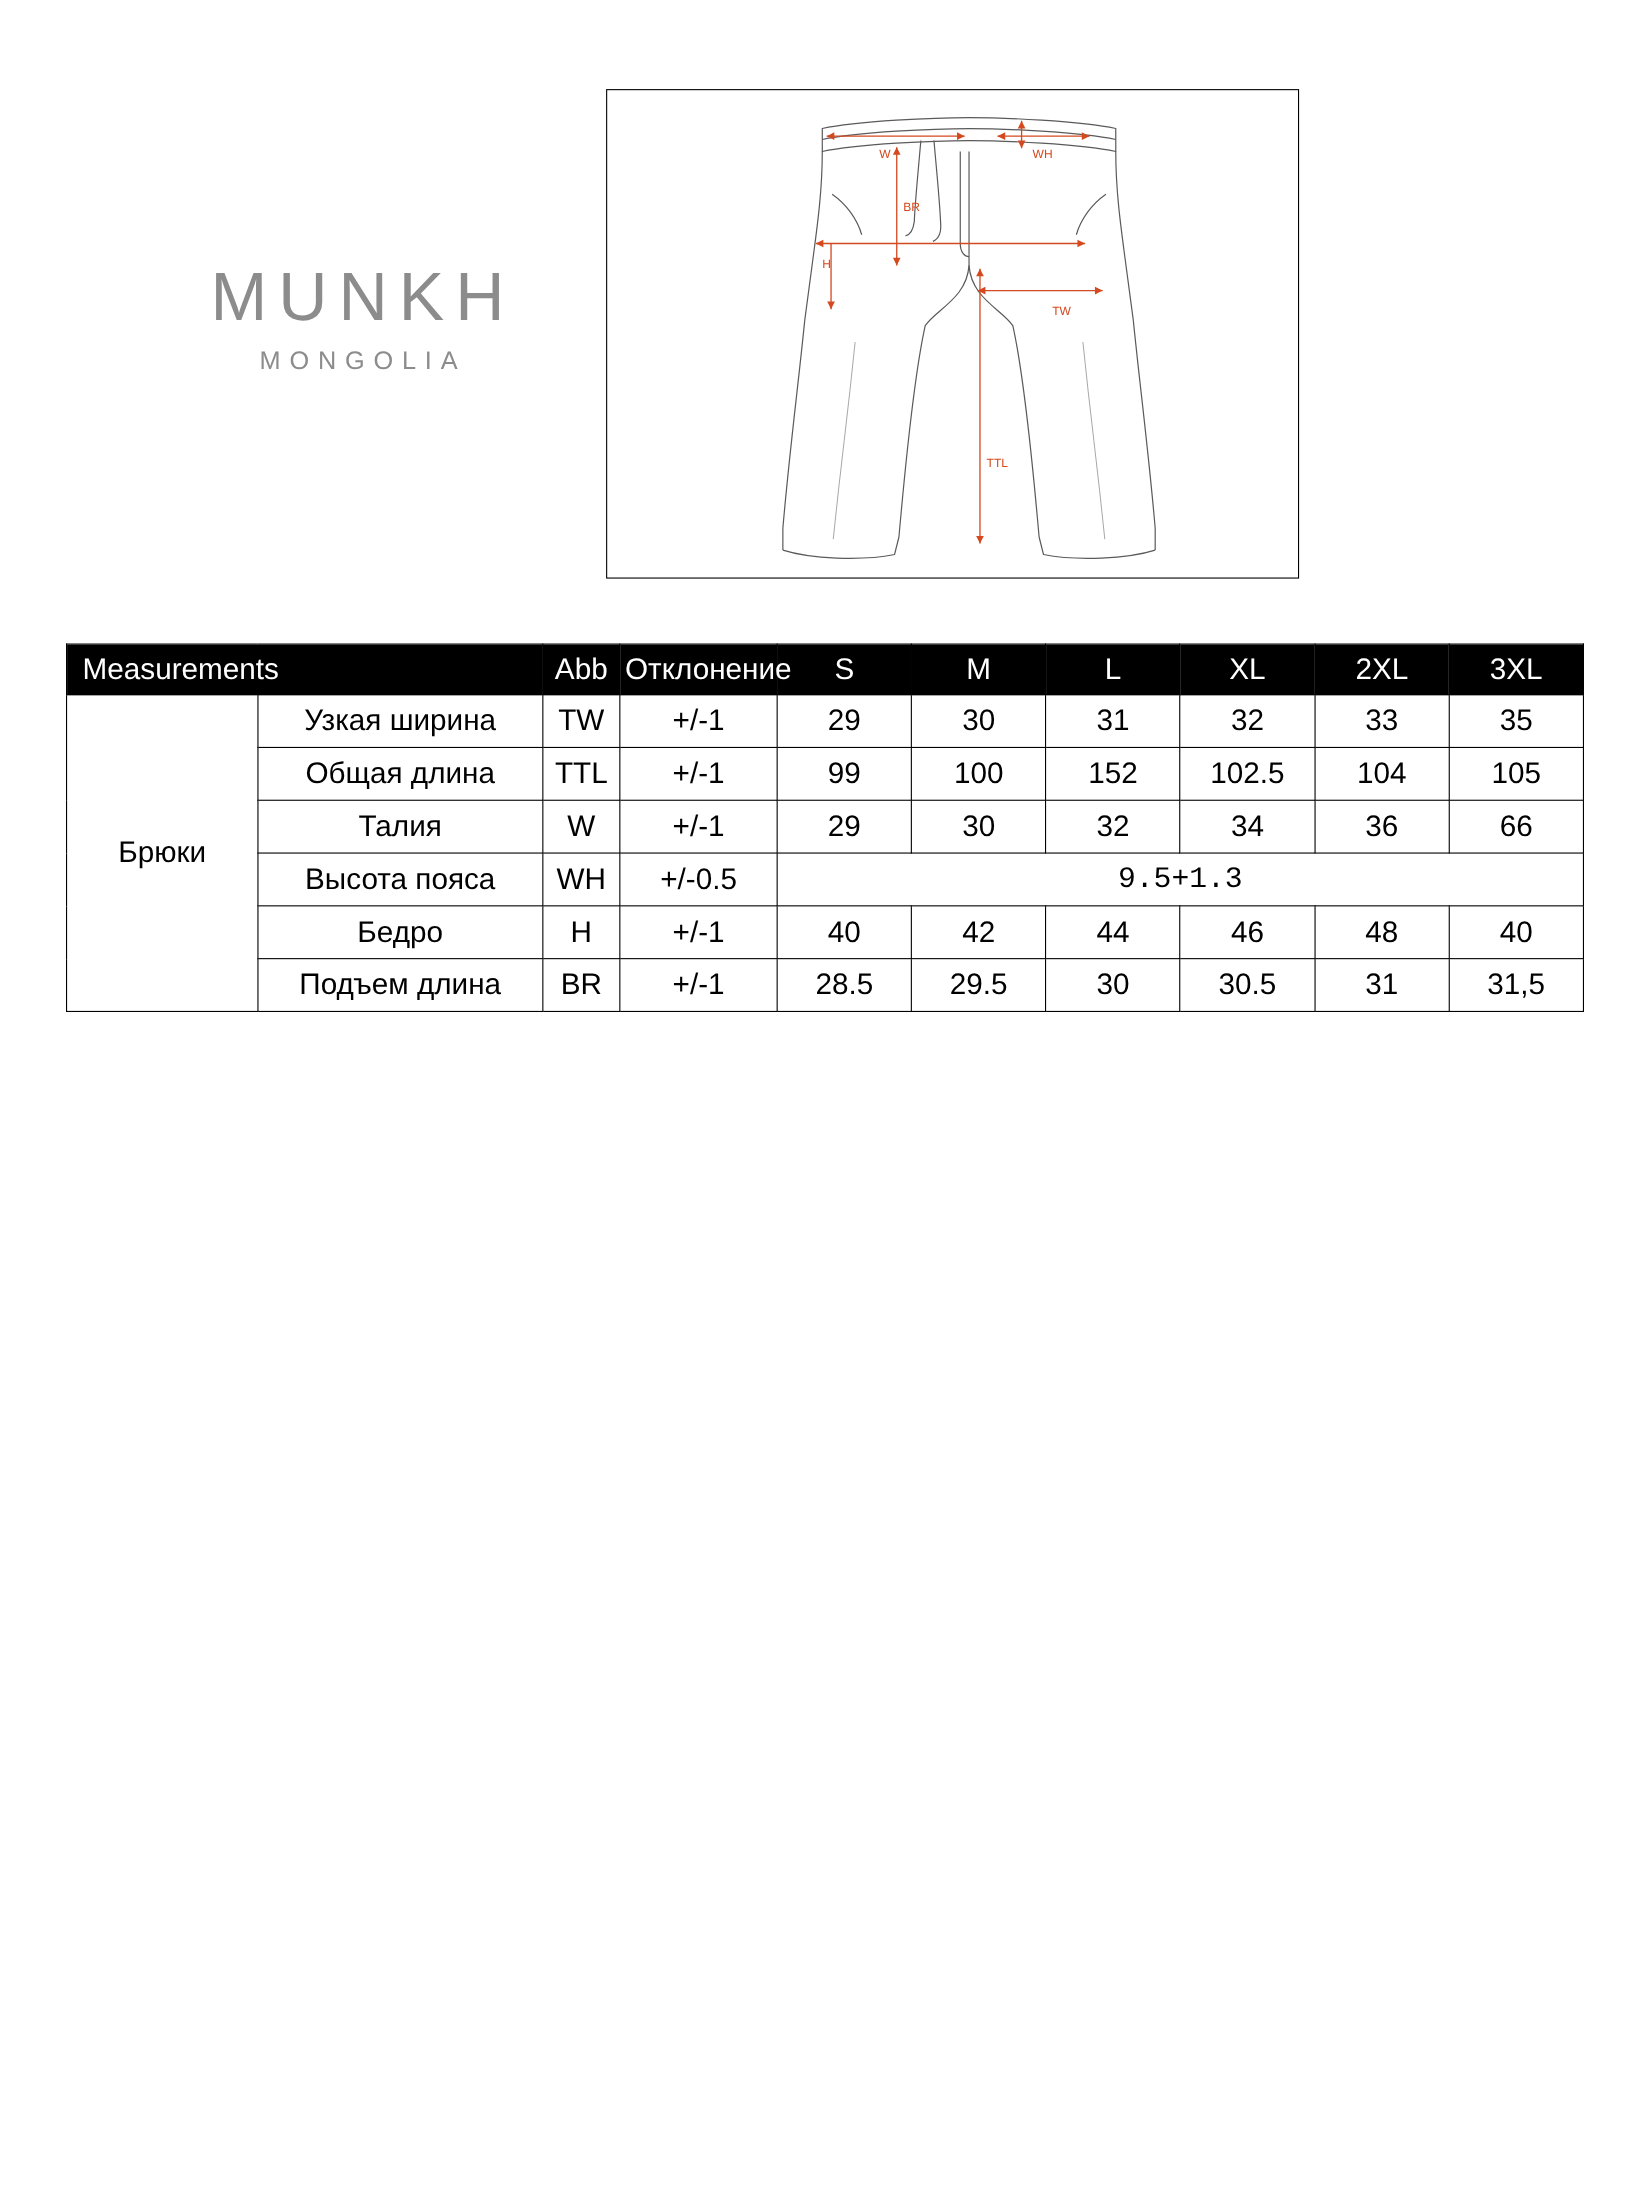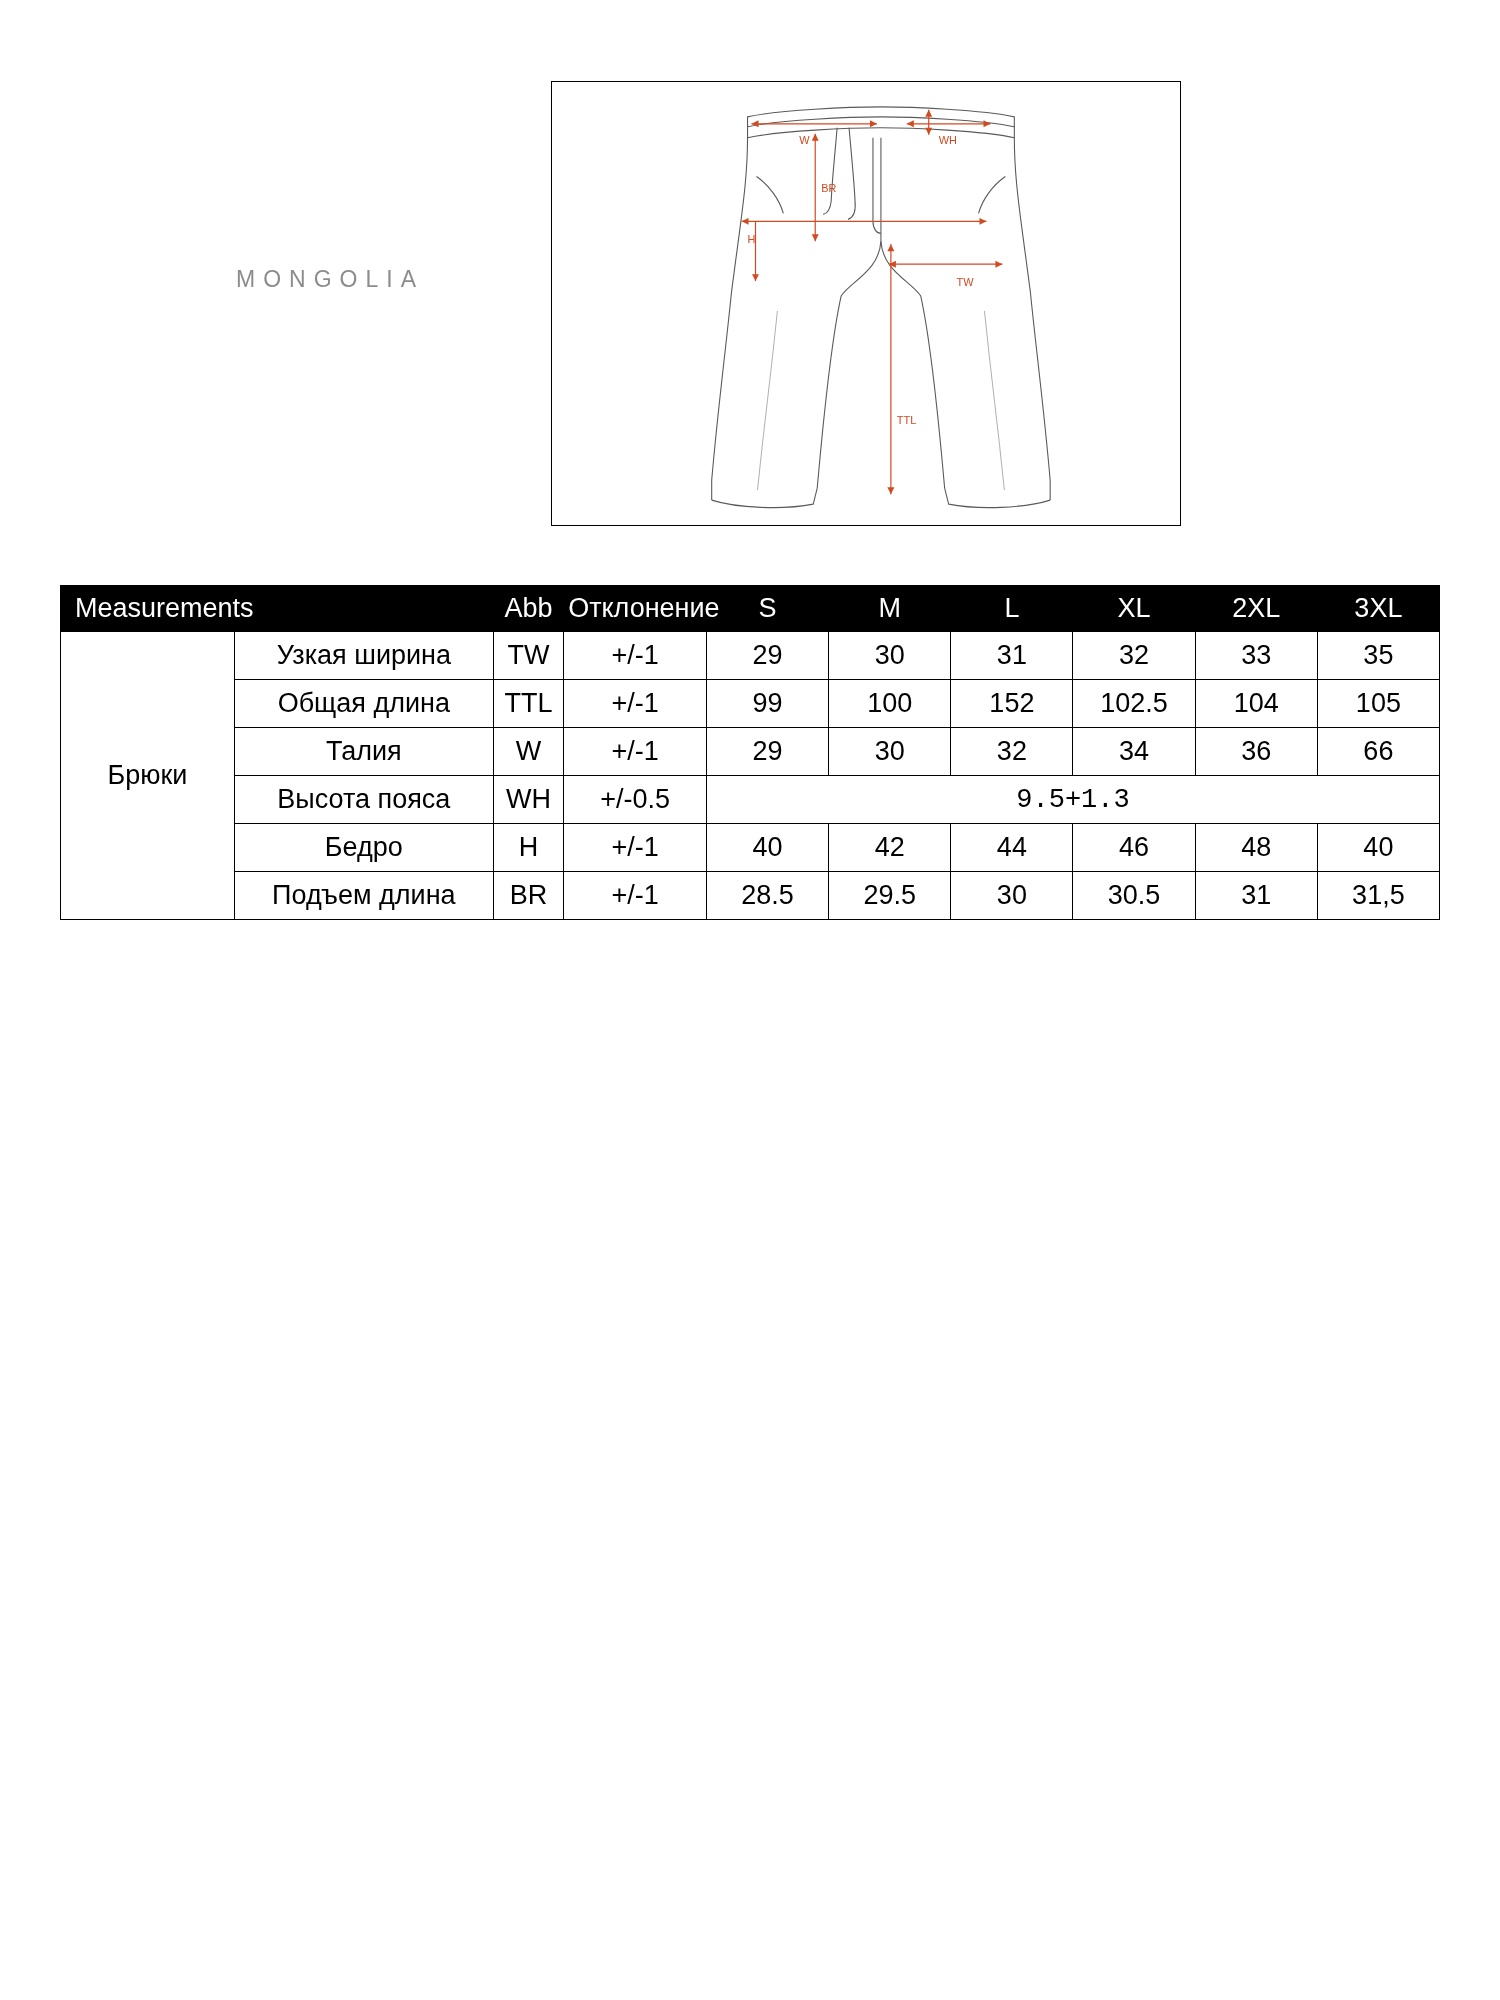--- a/index.html
+++ b/index.html
@@ -26,21 +26,21 @@
   }
   #brand .brand-name {
     font-size: 62px;
     letter-spacing: 10px;
     color: #8c8c8c;
     font-weight: 400;
     line-height: 1;
     white-space: nowrap;
   }
   #brand .brand-sub {
-    margin-top: 26px;
+    margin-top: 12px;
     font-size: 23px;
     letter-spacing: 8px;
     color: #8c8c8c;
     font-weight: 400;
     white-space: nowrap;
   }
 
   
   #illustration-box {
     position: absolute;
@@ -103,20 +103,21 @@
   }
   td.merged-cell {
     text-align: center;
     font-family: Liberation Mono, monospace;
   }
 </style>
 </head>
 <body>
 
 <div id="brand">
+  <div class="brand-name">MUNKH</div>
   <div class="brand-sub">MONGOLIA</div>
 </div>
 
 <div id="illustration-box">
   <svg viewBox="0 0 630 445">
     <g fill="none" stroke="#5a5a5a" stroke-width="1.1">
 
       <path d="M196 35 C228 28 300 25 330 25 C360 25 432 28 464 35 L464 56 C432 49 360 46 330 46 C300 46 228 49 196 56 Z"></path>
       <path d="M196 45 C228 38 300 35 330 35 C360 35 432 38 464 45"></path>
 

